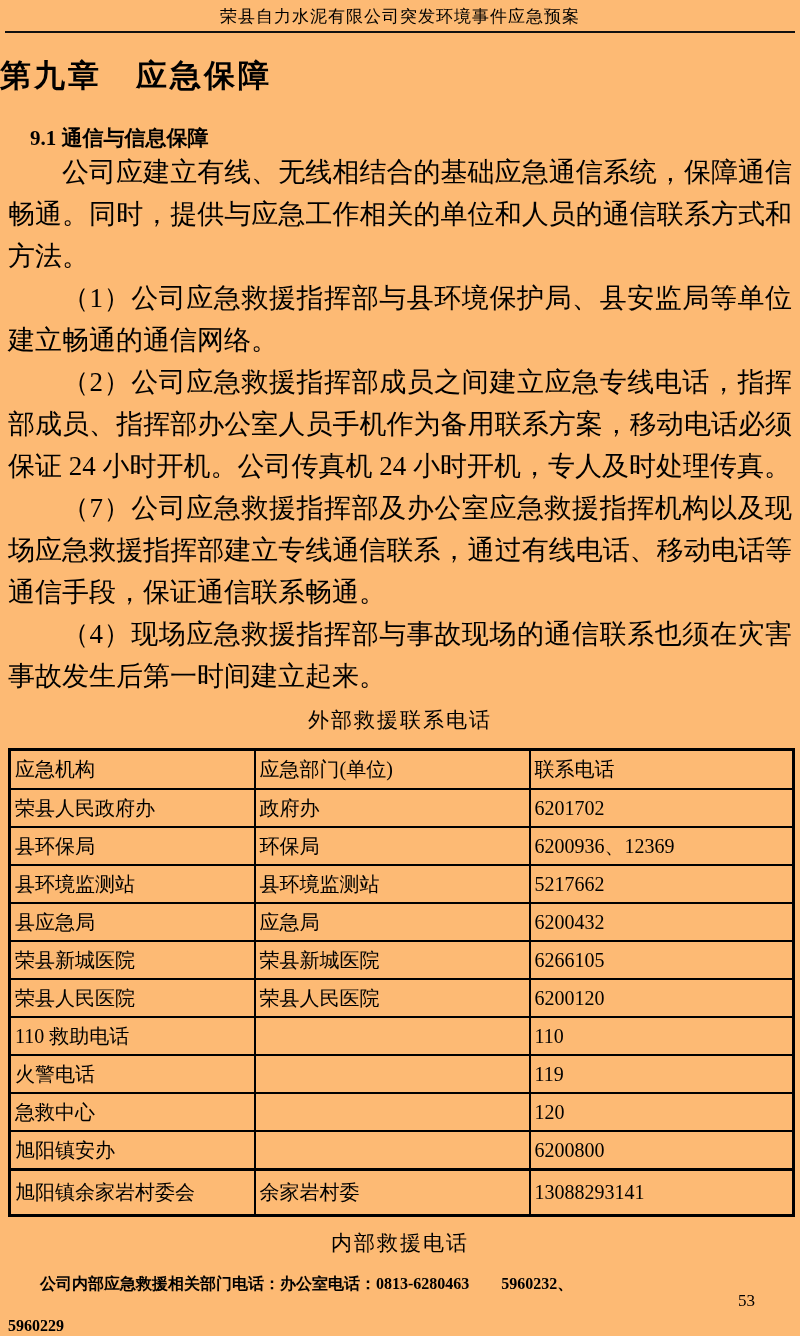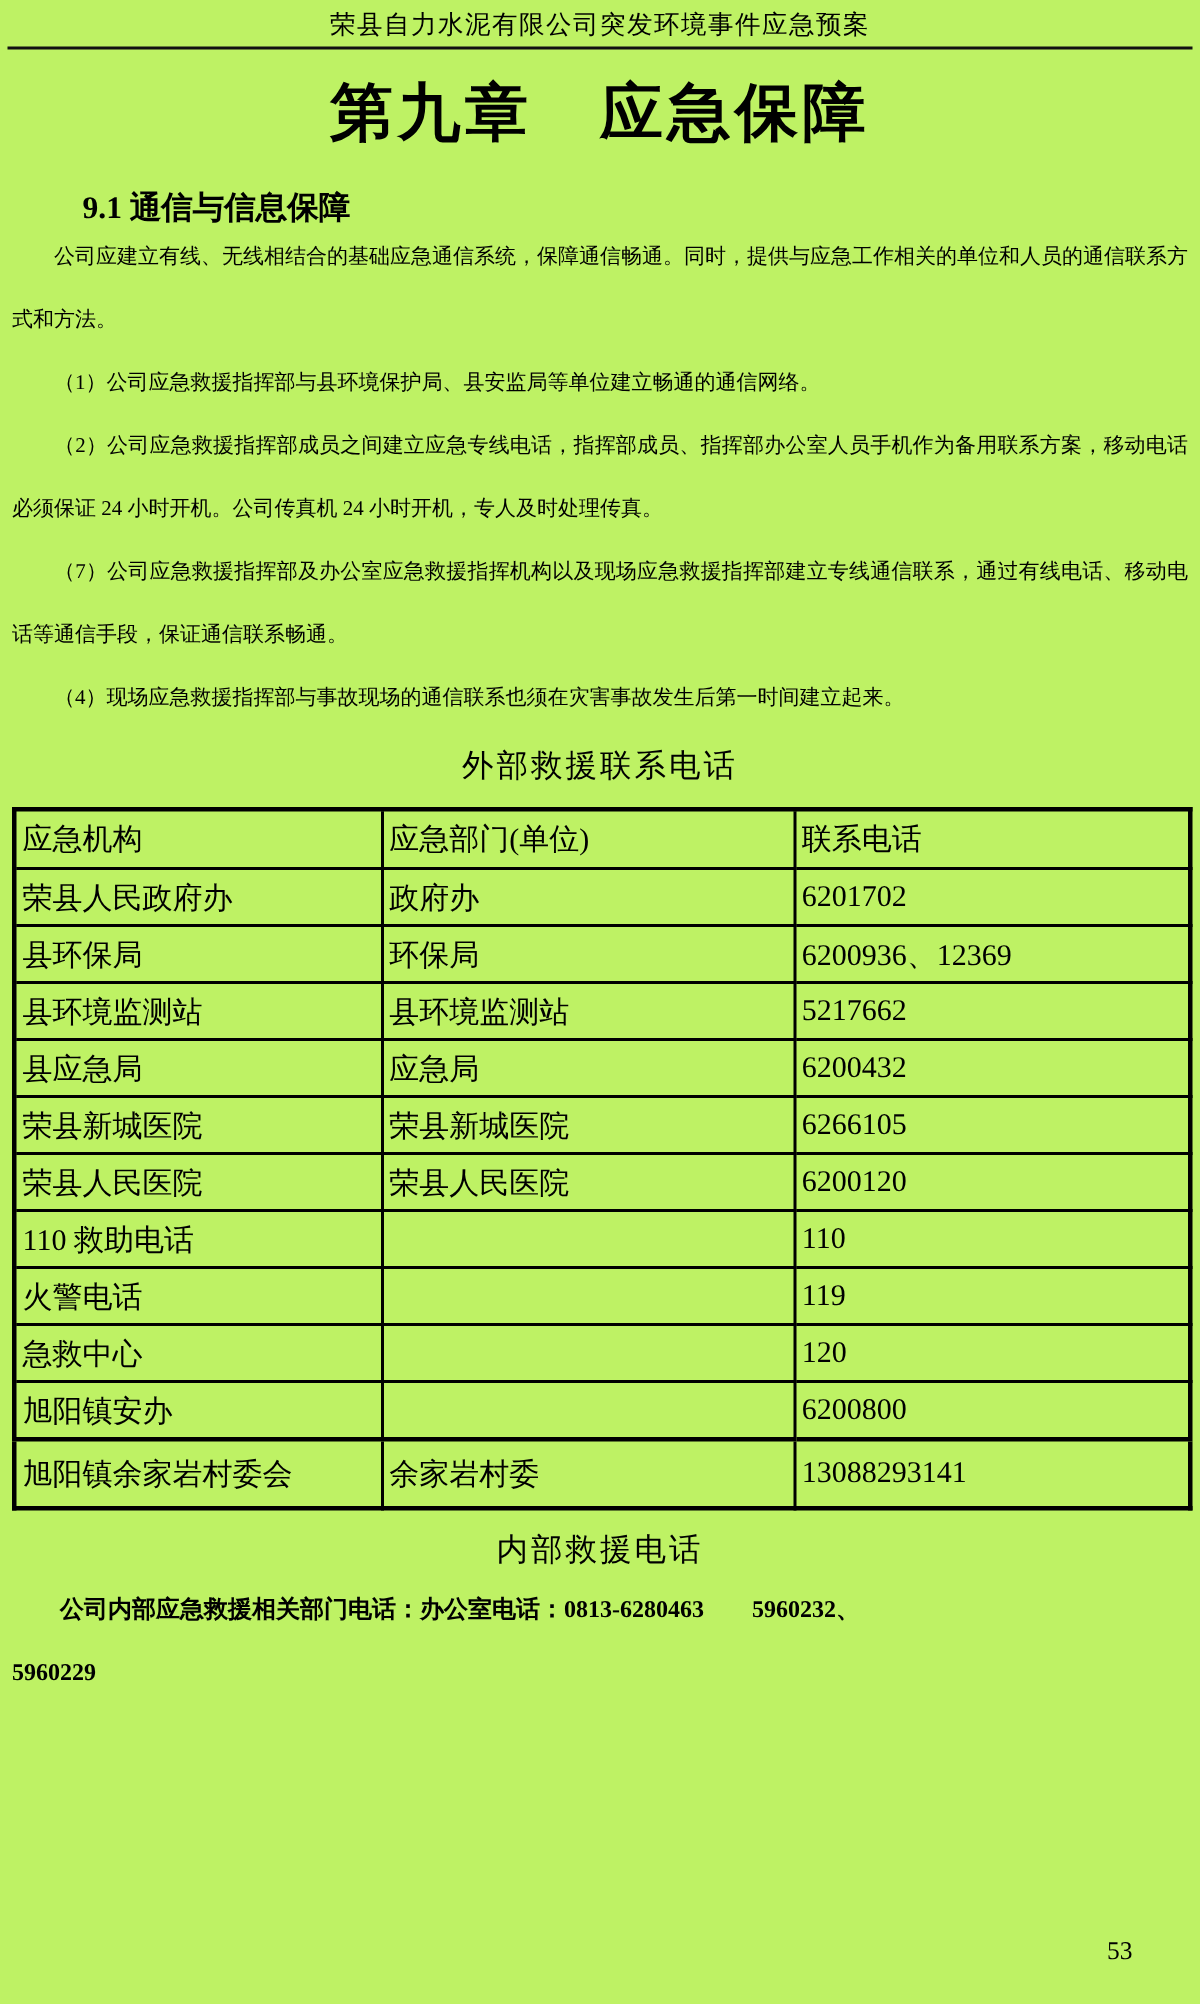--- a/index.html
+++ b/index.html
@@ -1,52 +1,51 @@
 <!DOCTYPE html>
 <html lang="zh"><head>
 <meta charset="utf-8">
 <style>
   html,body{margin:0;padding:0;}
   body{background:#888;}
   .page{
     position:relative;
     width:800px;height:1336px;
     margin:0 auto;
-    background:#bef264;
+    background:#fdba74;
     color:#000000;
     font-family:"Liberation Serif","DejaVu Serif",serif;
     overflow:hidden;
   }
   .doc-header{
     margin:0 5px;
     padding:6px 0 3px 0;
     border-bottom:2px solid #111;
     text-align:center;
     font-size:17px;
     line-height:22px;
     letter-spacing:1px;
   }
   .chapter-title{
     margin-top:24px;
-    text-align:center;
-    font-size:42px;
+    font-size:31px;
     font-weight:bold;
     line-height:38px;
     letter-spacing:3px;
   }
   .content{padding:0 8px;}
   .section-heading{
-    margin:30px 0 0 47px;
+    margin:30px 0 0 22px;
     font-size:21px;
     font-weight:bold;
     line-height:26px;
   }
   .body-p{
     margin:0;
-    font-size:14px;
+    font-size:27px;
     line-height:42px;
     text-align:justify;
     text-indent:2em;
   }
   .table-caption{
     margin-top:8px;
     text-align:center;
     font-size:21px;
     line-height:30px;
     letter-spacing:2px;

